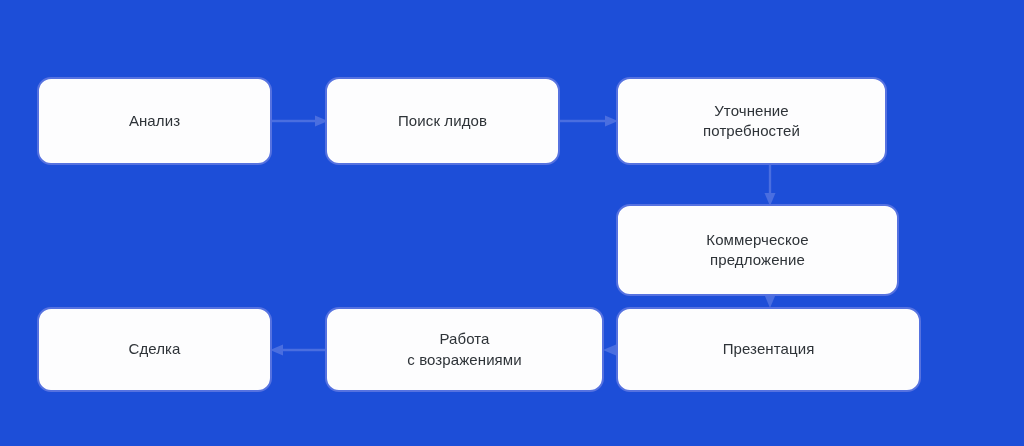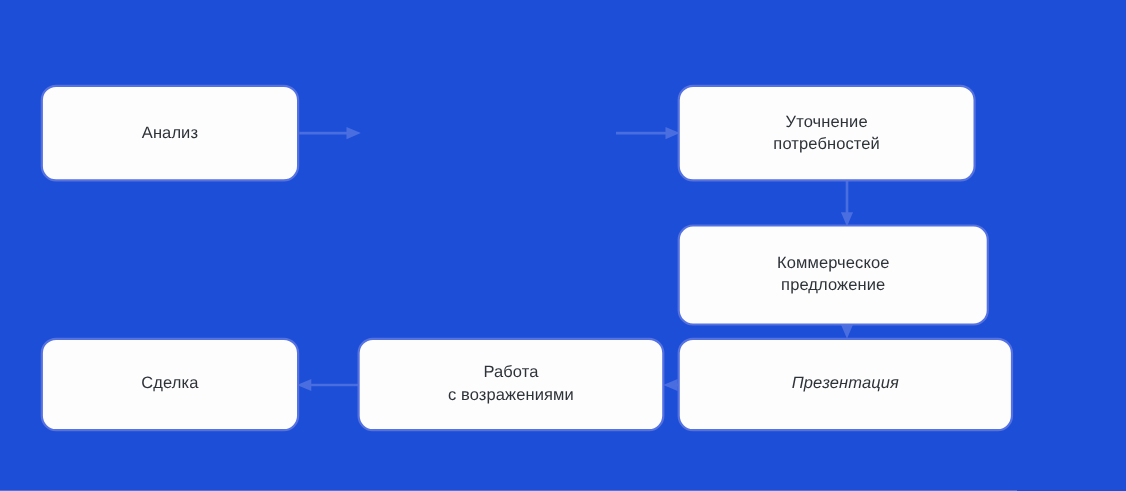--- a/index.html
+++ b/index.html
@@ -43,21 +43,21 @@
   }
   
   #node-analysis      { left: 37px;  top: 77px;  width: 235px; height: 88px; }
   #node-lead-search   { left: 325px; top: 77px;  width: 235px; height: 88px; }
   #node-needs         { left: 616px; top: 77px;  width: 271px; height: 88px; align-items: center; }
   
   #node-commercial    { left: 616px; top: 204px; width: 283px; height: 92px; }
   
   #node-deal          { left: 37px;  top: 307px; width: 235px; height: 85px; text-align: right; }
   #node-objections    { left: 325px; top: 307px; width: 279px; height: 85px; }
-  #node-presentation  { left: 616px; top: 307px; width: 305px; height: 85px; font-style: italic; }
+  #node-presentation  { left: 616px; top: 307px; width: 305px; height: 85px; }
 
   .edge {
     position: absolute;
     z-index: 1;
     overflow: visible;
   }
   .edge line {
     stroke: #4a6ee0;
     stroke-width: 2.4;
   }
@@ -97,20 +97,23 @@
 
   <svg class="edge" style="left:268px; top:337px; width:62px; height:26px;" viewBox="0 0 62 26">
     <line x1="60" y1="13" x2="13" y2="13"></line>
     <polygon points="15,7.5 2,13 15,18.5"></polygon>
   </svg>
 
   <div class="node" id="node-analysis">
     <span class="label">Анализ</span>
   </div>
 
+  <div class="node" id="node-lead-search">
+    <span class="label">Поиск лидов</span>
+  </div>
 
   <div class="node" id="node-needs">
     <span class="label">Уточнение
 потребностей</span>
   </div>
 
   <div class="node" id="node-commercial">
     <span class="label">Коммерческое
 предложение</span>
   </div>

